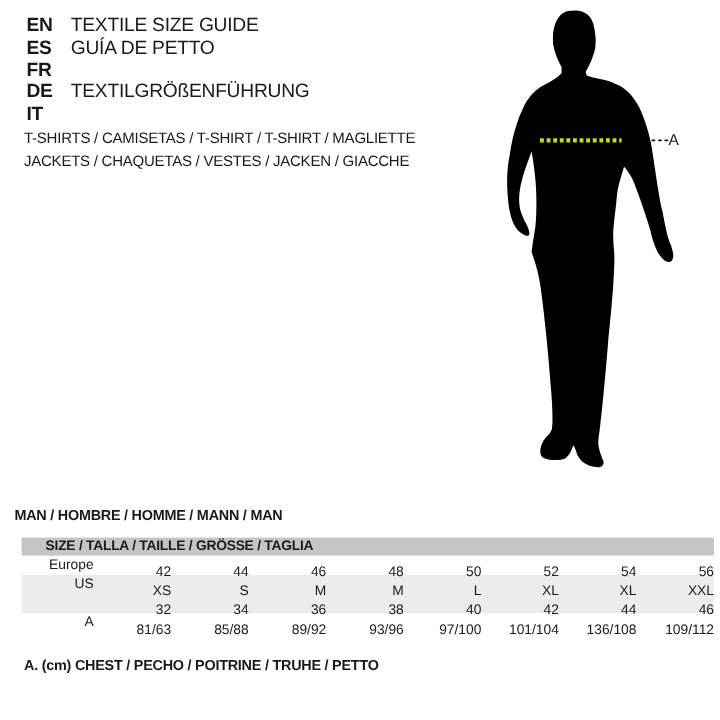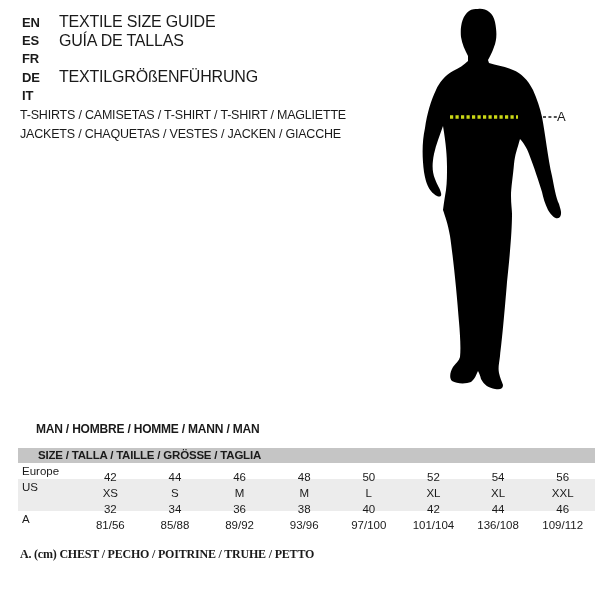--- a/index.html
+++ b/index.html
@@ -2,62 +2,62 @@
 <html><head>
 <meta charset="utf-8">
 <style>
   html,body{margin:0;padding:0;background:#fff;}
   #page{position:relative;width:600px;height:600px;background:#ffffff;overflow:hidden;
         font-family:"Liberation Sans",sans-serif;color:#1a1a1a;}
 
   
   .lang-list{position:absolute;left:22px;top:13px;}
   .lang-row{display:flex;height:18.4px;align-items:center;}
-  .lang-code{width:37px;font-size:13px;font-weight:bold;letter-spacing:-0.2px;}
+  .lang-code{width:37px;font-size:16px;font-weight:bold;letter-spacing:-0.2px;}
   .lang-label{font-size:16px;font-weight:normal;letter-spacing:-0.2px;white-space:nowrap;}
 
   
   .categories{position:absolute;left:20px;top:106px;}
   .cat-line{font-size:12.5px;font-weight:normal;letter-spacing:-0.2px;height:18.6px;
             display:flex;align-items:center;white-space:nowrap;}
 
   
   .figure-wrap{position:absolute;left:415px;top:4px;width:150px;height:392px;}
   .measure-label{position:absolute;left:557px;top:109px;font-size:13px;font-weight:400;}
 
   
-  .section-title{position:absolute;left:36px;top:422px;font-size:12px;font-weight:bold;
+  .section-title{position:absolute;left:12px;top:422px;font-size:12px;font-weight:bold;
                  letter-spacing:-0.2px;white-space:nowrap;}
 
   
   .size-table{position:absolute;left:18px;top:448px;width:577px;font-size:11.5px;}
   .table-header{height:15px;line-height:15px;background:#c5c5c5;font-weight:bold;
                 padding-left:20px;letter-spacing:-0.2px;}
   .t-row{display:flex;height:16px;align-items:center;}
   .t-row.shaded{background:#ececec;}
-  .t-label{width:60px;padding-left:4px;box-sizing:border-box;text-align:left;}
-  .t-cell{flex:1;text-align:center;margin-top:12px;}
+  .t-label{width:60px;padding-left:4px;box-sizing:border-box;text-align:right;}
+  .t-cell{flex:1;text-align:right;margin-top:12px;}
 
   
   .footnote{position:absolute;left:20px;top:547px;font-size:12px;font-weight:bold;
-            letter-spacing:-0.2px;white-space:nowrap;font-family:Liberation Serif, serif;}
+            letter-spacing:-0.2px;white-space:nowrap;}
 </style>
 </head>
 <body>
 
 <div id="page">
 
   <div class="lang-list">
     <div class="lang-row">
       <span class="lang-code">EN</span>
       <span class="lang-label">TEXTILE SIZE GUIDE</span>
     </div>
     <div class="lang-row">
       <span class="lang-code">ES</span>
-      <span class="lang-label">GUÍA DE TALLAS</span>
+      <span class="lang-label">GUÍA DE PETTO</span>
     </div>
     <div class="lang-row">
       <span class="lang-code">FR</span>
     </div>
     <div class="lang-row">
       <span class="lang-code">DE</span>
       <span class="lang-label">TEXTILGRÖßENFÜHRUNG</span>
     </div>
     <div class="lang-row">
       <span class="lang-code">IT</span>
@@ -162,21 +162,21 @@
       <span class="t-cell">36</span>
       <span class="t-cell">38</span>
       <span class="t-cell">40</span>
       <span class="t-cell">42</span>
       <span class="t-cell">44</span>
       <span class="t-cell">46</span>
     </div>
 
     <div class="t-row">
       <span class="t-label">A</span>
-      <span class="t-cell">81/56</span>
+      <span class="t-cell">81/63</span>
       <span class="t-cell">85/88</span>
       <span class="t-cell">89/92</span>
       <span class="t-cell">93/96</span>
       <span class="t-cell">97/100</span>
       <span class="t-cell">101/104</span>
       <span class="t-cell">136/108</span>
       <span class="t-cell">109/112</span>
     </div>
   </div>
 

